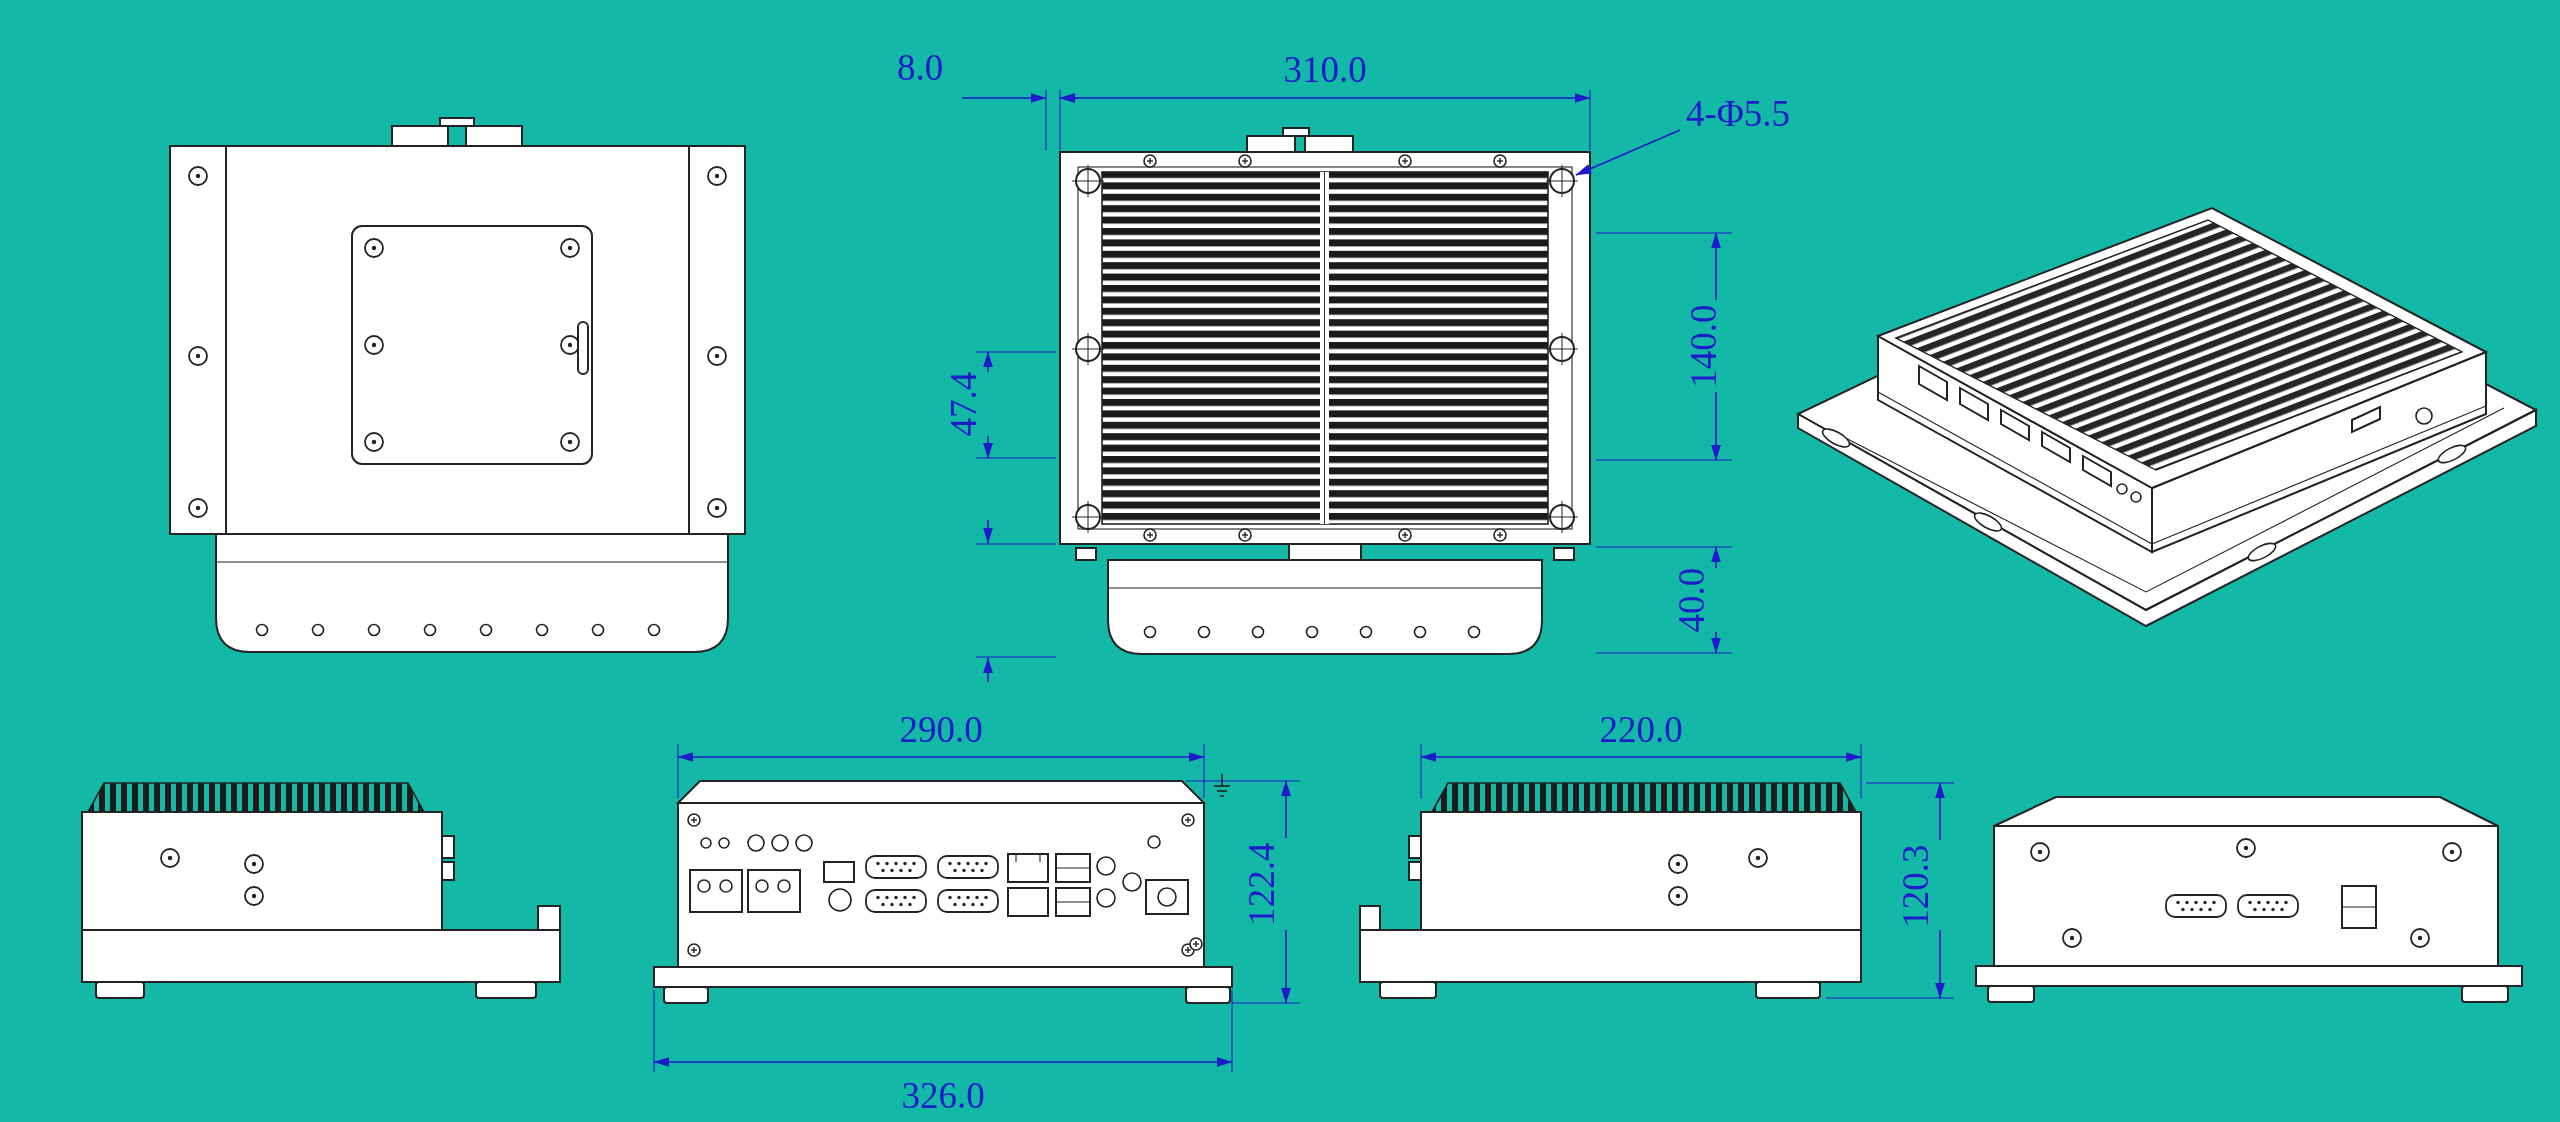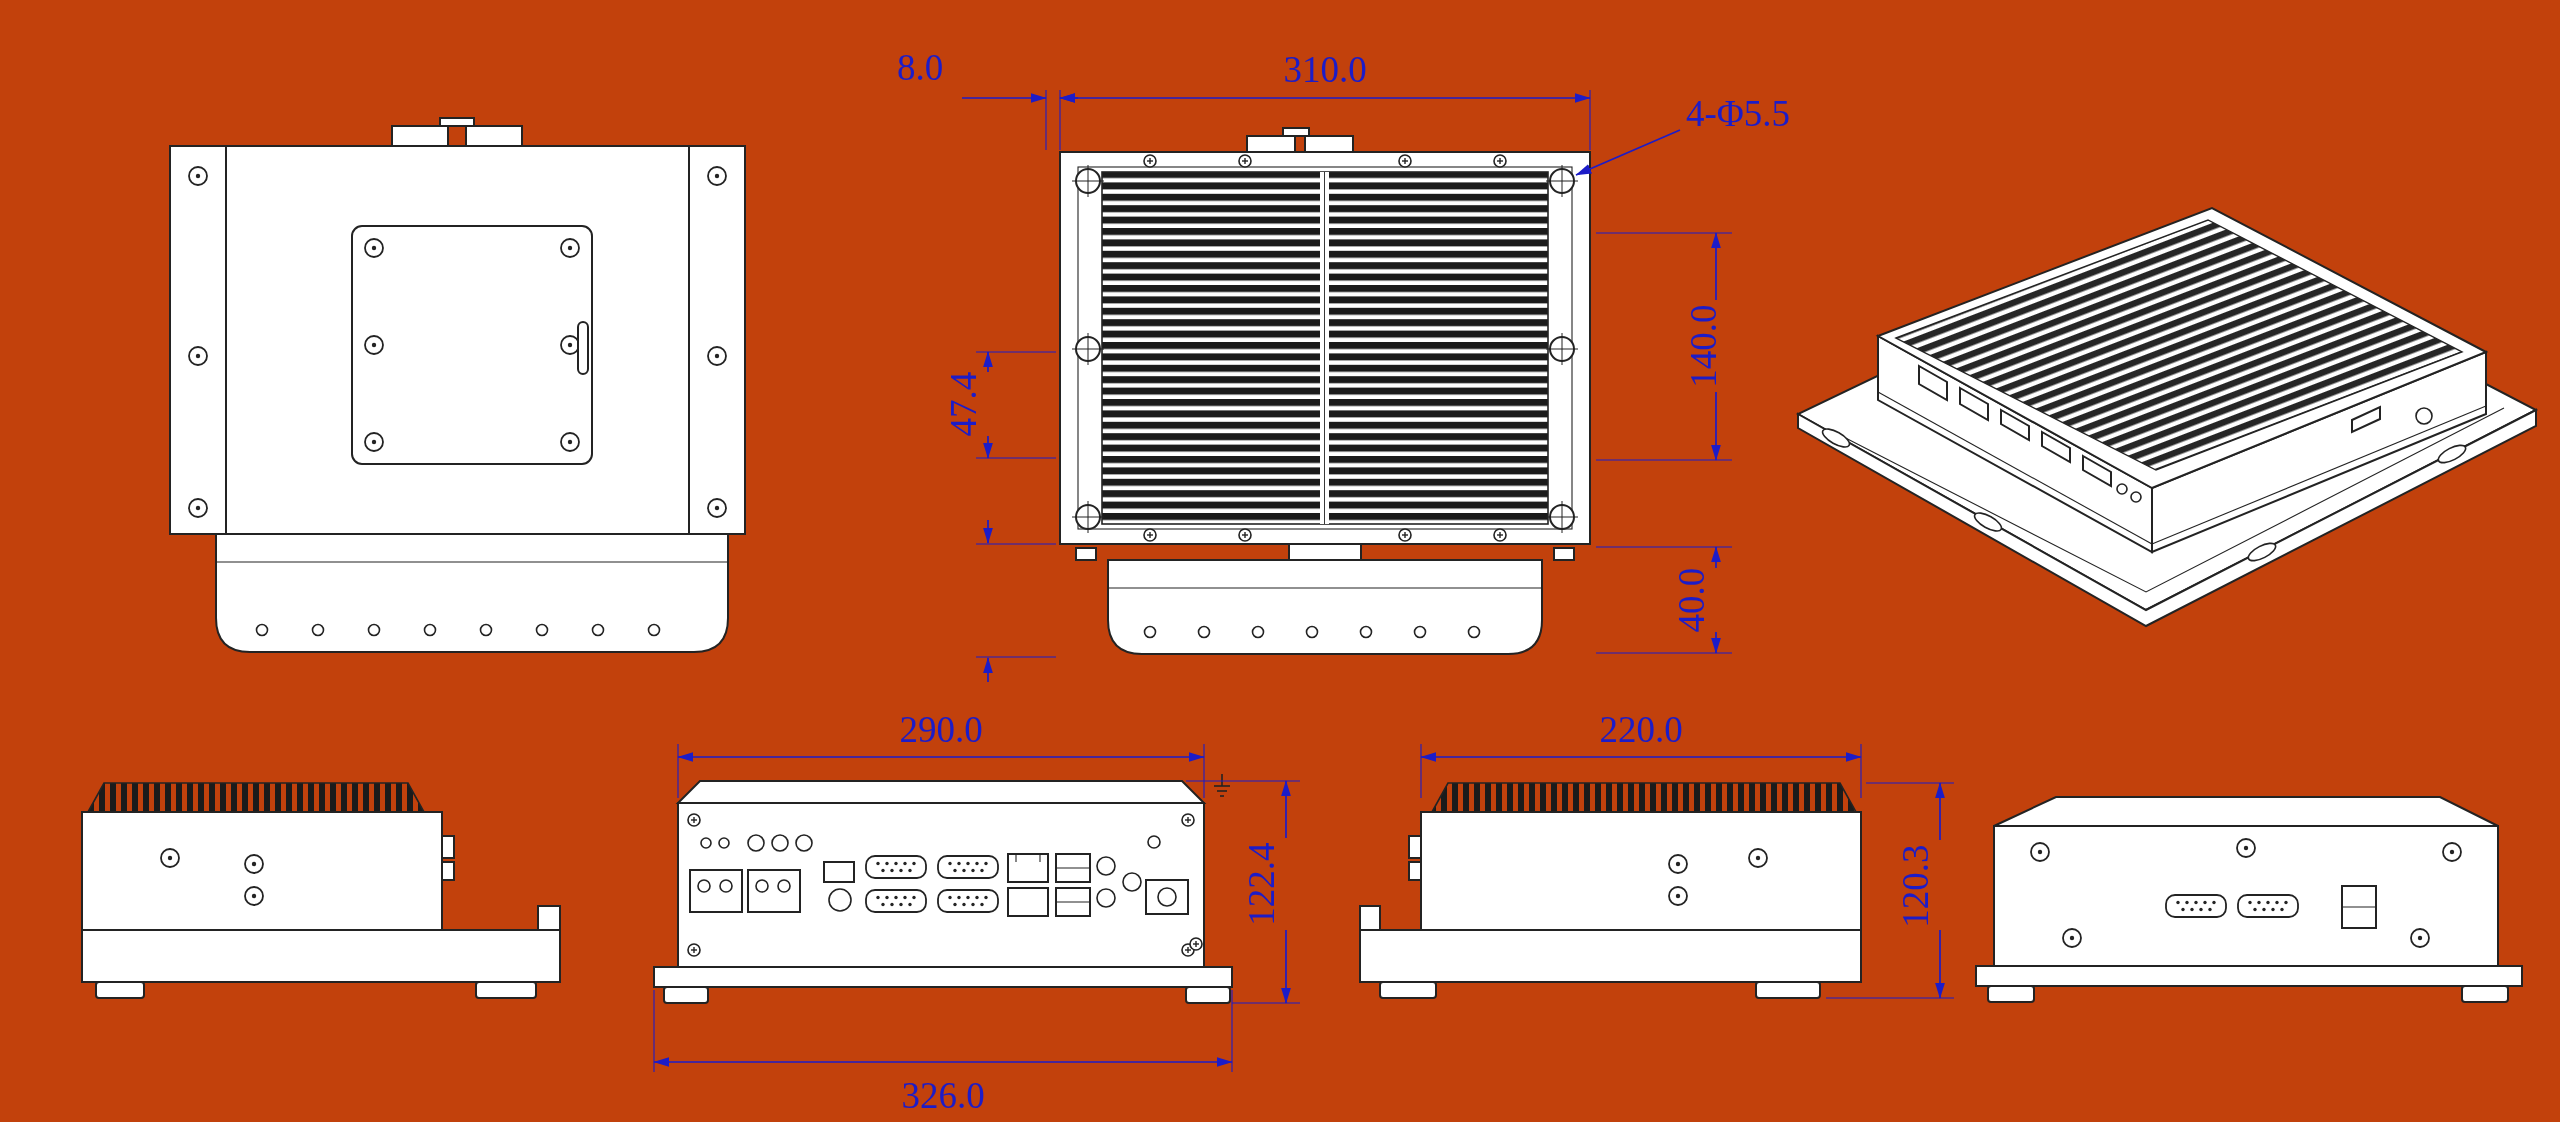--- a/index.html
+++ b/index.html
@@ -1,16 +1,16 @@
 <!DOCTYPE html>
 <html><head>
 <meta charset="utf-8">
 <style>
   html,body{margin:0;padding:0;background:#ffffff;}
-  .canvas{position:relative;width:2560px;height:1122px;background:#c2410c;overflow:hidden;}
+  .canvas{position:relative;width:2560px;height:1122px;background:#14b8a6;overflow:hidden;}
   svg{display:block;}
   .ln  {fill:none;stroke:#232323;stroke-width:2;}
   .lnf {fill:#ffffff;stroke:#232323;stroke-width:2;}
   .lnt {fill:none;stroke:#232323;stroke-width:1.1;}
   .fin-h{fill:url(#hfins);stroke:#232323;stroke-width:1.6;}
   .fin-v{fill:url(#vfins);stroke:#232323;stroke-width:1.6;}
   .fin-i{fill:url(#isofins);stroke:#232323;stroke-width:1.4;}
   .dm {fill:none;stroke:#1c1cc8;stroke-width:1.7;}
   .dx {fill:none;stroke:#1c1cc8;stroke-width:1.1;}
   .dt {fill:#1c1cc8;font-family:"Liberation Serif",serif;font-size:37px;text-anchor:middle;}

